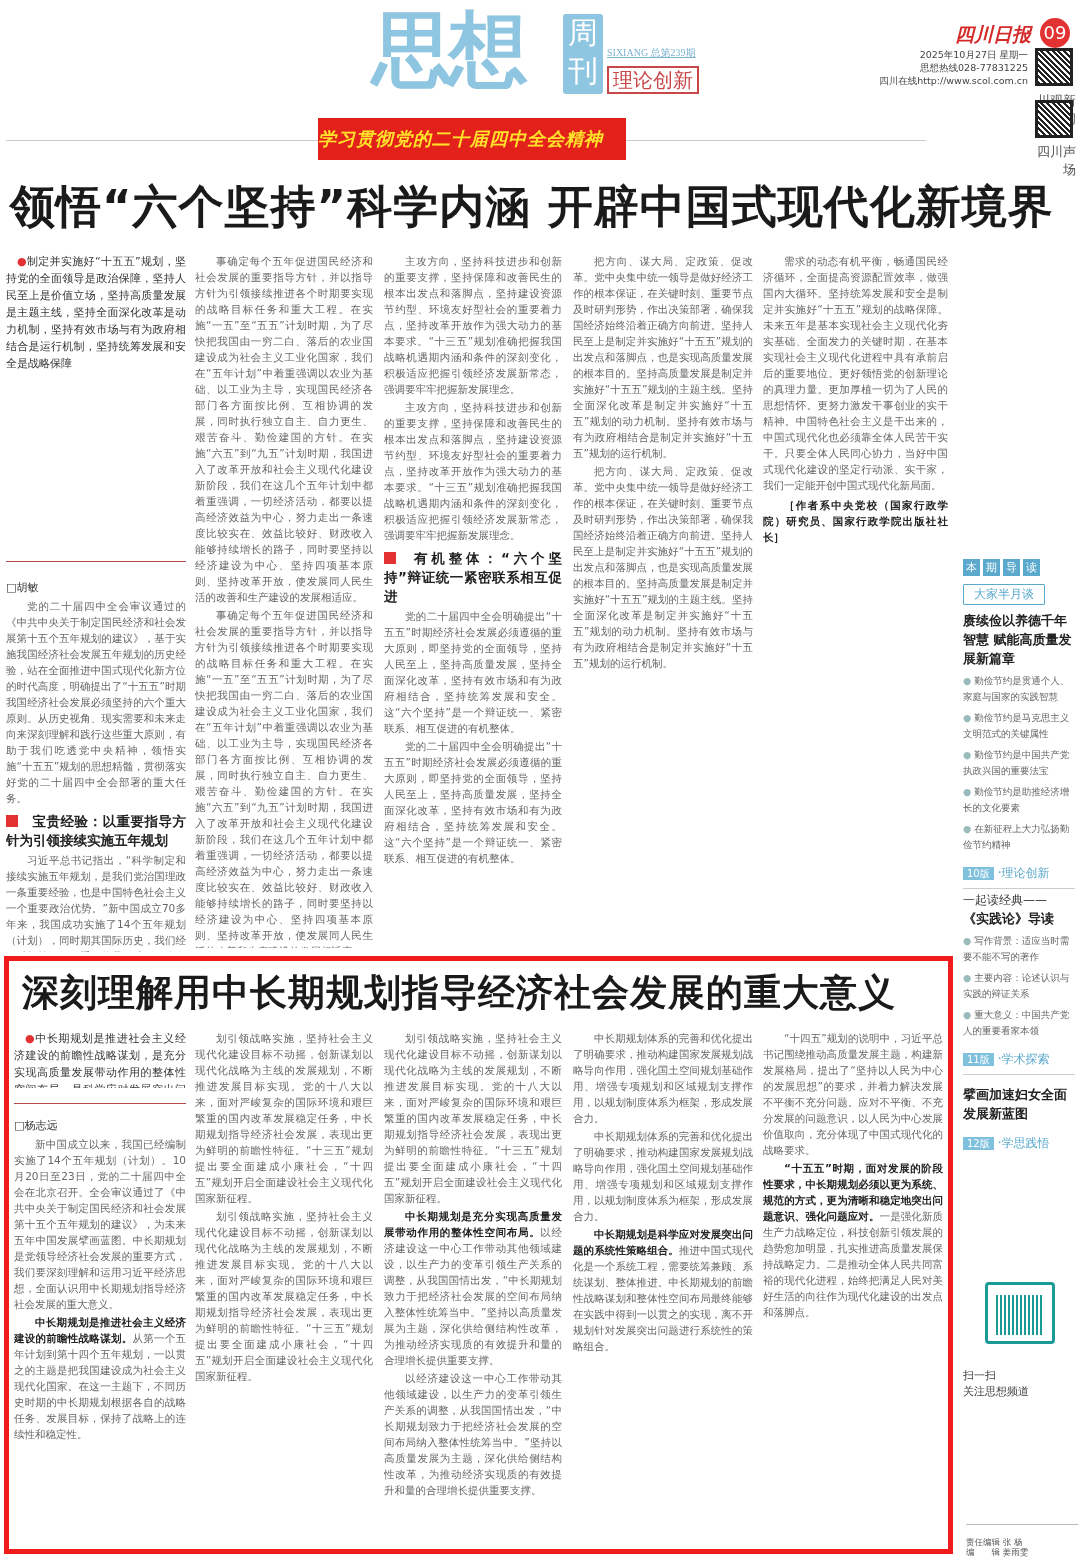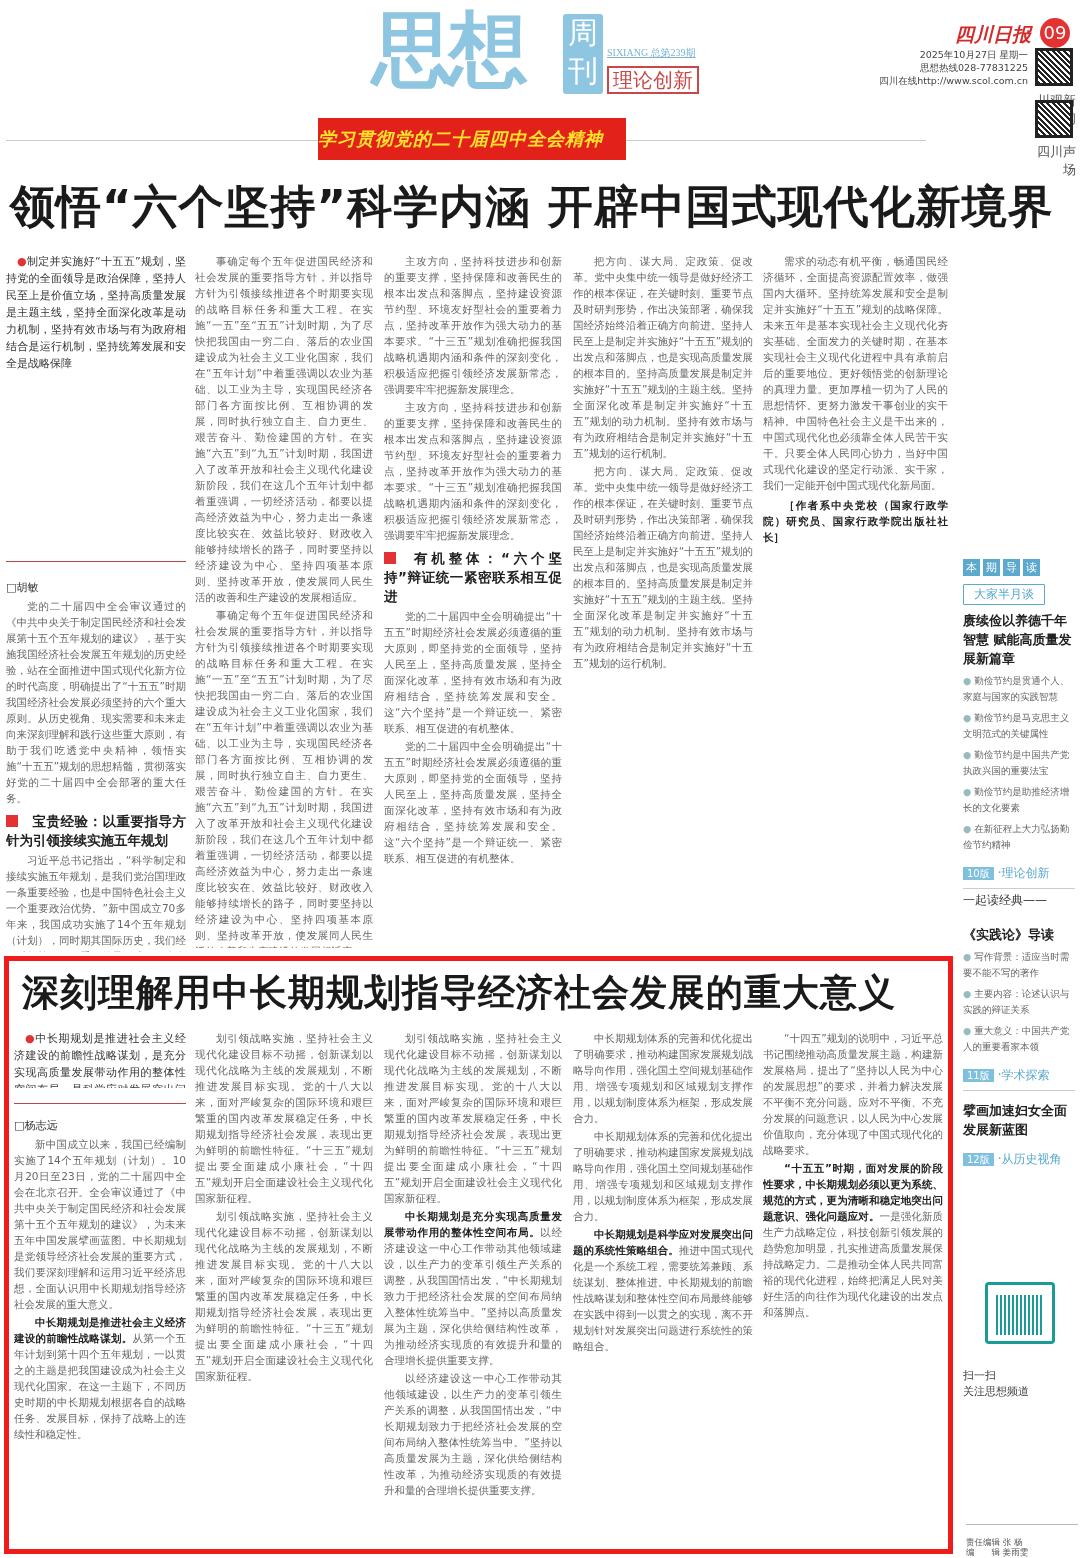--- a/index.html
+++ b/index.html
@@ -149,28 +149,28 @@
   <div class="sb-pill">大家半月谈</div>
   <div class="sb-title">赓续俭以养德千年智慧 赋能高质量发展新篇章</div>
   <div class="sb-item"><span class="b">● </span><span>勤俭节约是贯通个人、家庭与国家的实践智慧</span></div>
   <div class="sb-item"><span class="b">● </span><span>勤俭节约是马克思主义文明范式的关键属性</span></div>
   <div class="sb-item"><span class="b">● </span><span>勤俭节约是中国共产党执政兴国的重要法宝</span></div>
   <div class="sb-item"><span class="b">● </span><span>勤俭节约是助推经济增长的文化要素</span></div>
   <div class="sb-item"><span class="b">● </span><span>在新征程上大力弘扬勤俭节约精神</span></div>
 
   <div class="sb-section"><span class="num">10版</span><span>·理论创新</span></div>
   <div class="sb-small">一起读经典——</div>
-  <div class="sb-title" style="margin-top:16px">《实践论》导读</div>
+  <div class="sb-title" style="margin-top:0">《实践论》导读</div>
   <div class="sb-item"><span class="b">● </span><span>写作背景：适应当时需要不能不写的著作</span></div>
   <div class="sb-item"><span class="b">● </span><span>主要内容：论述认识与实践的辩证关系</span></div>
   <div class="sb-item"><span class="b">● </span><span>重大意义：中国共产党人的重要看家本领</span></div>
 
   <div class="sb-section"><span class="num">11版</span><span>·学术探索</span></div>
   <div class="sb-title" style="margin-top:10px">擘画加速妇女全面发展新蓝图</div>
-  <div class="sb-section" style="border-bottom:none"><span class="num">12版</span><span>·从历史视角</span></div>
+  <div class="sb-section" style="border-bottom:none"><span class="num">12版</span><span>·学思践悟</span></div>
 </div>
 
 <div class="book">
     <div class="book-qr"></div>
   </div>
 <div class="scan-txt">
   <div>扫一扫</div>
   <div>关注思想频道</div>
 </div>
 

